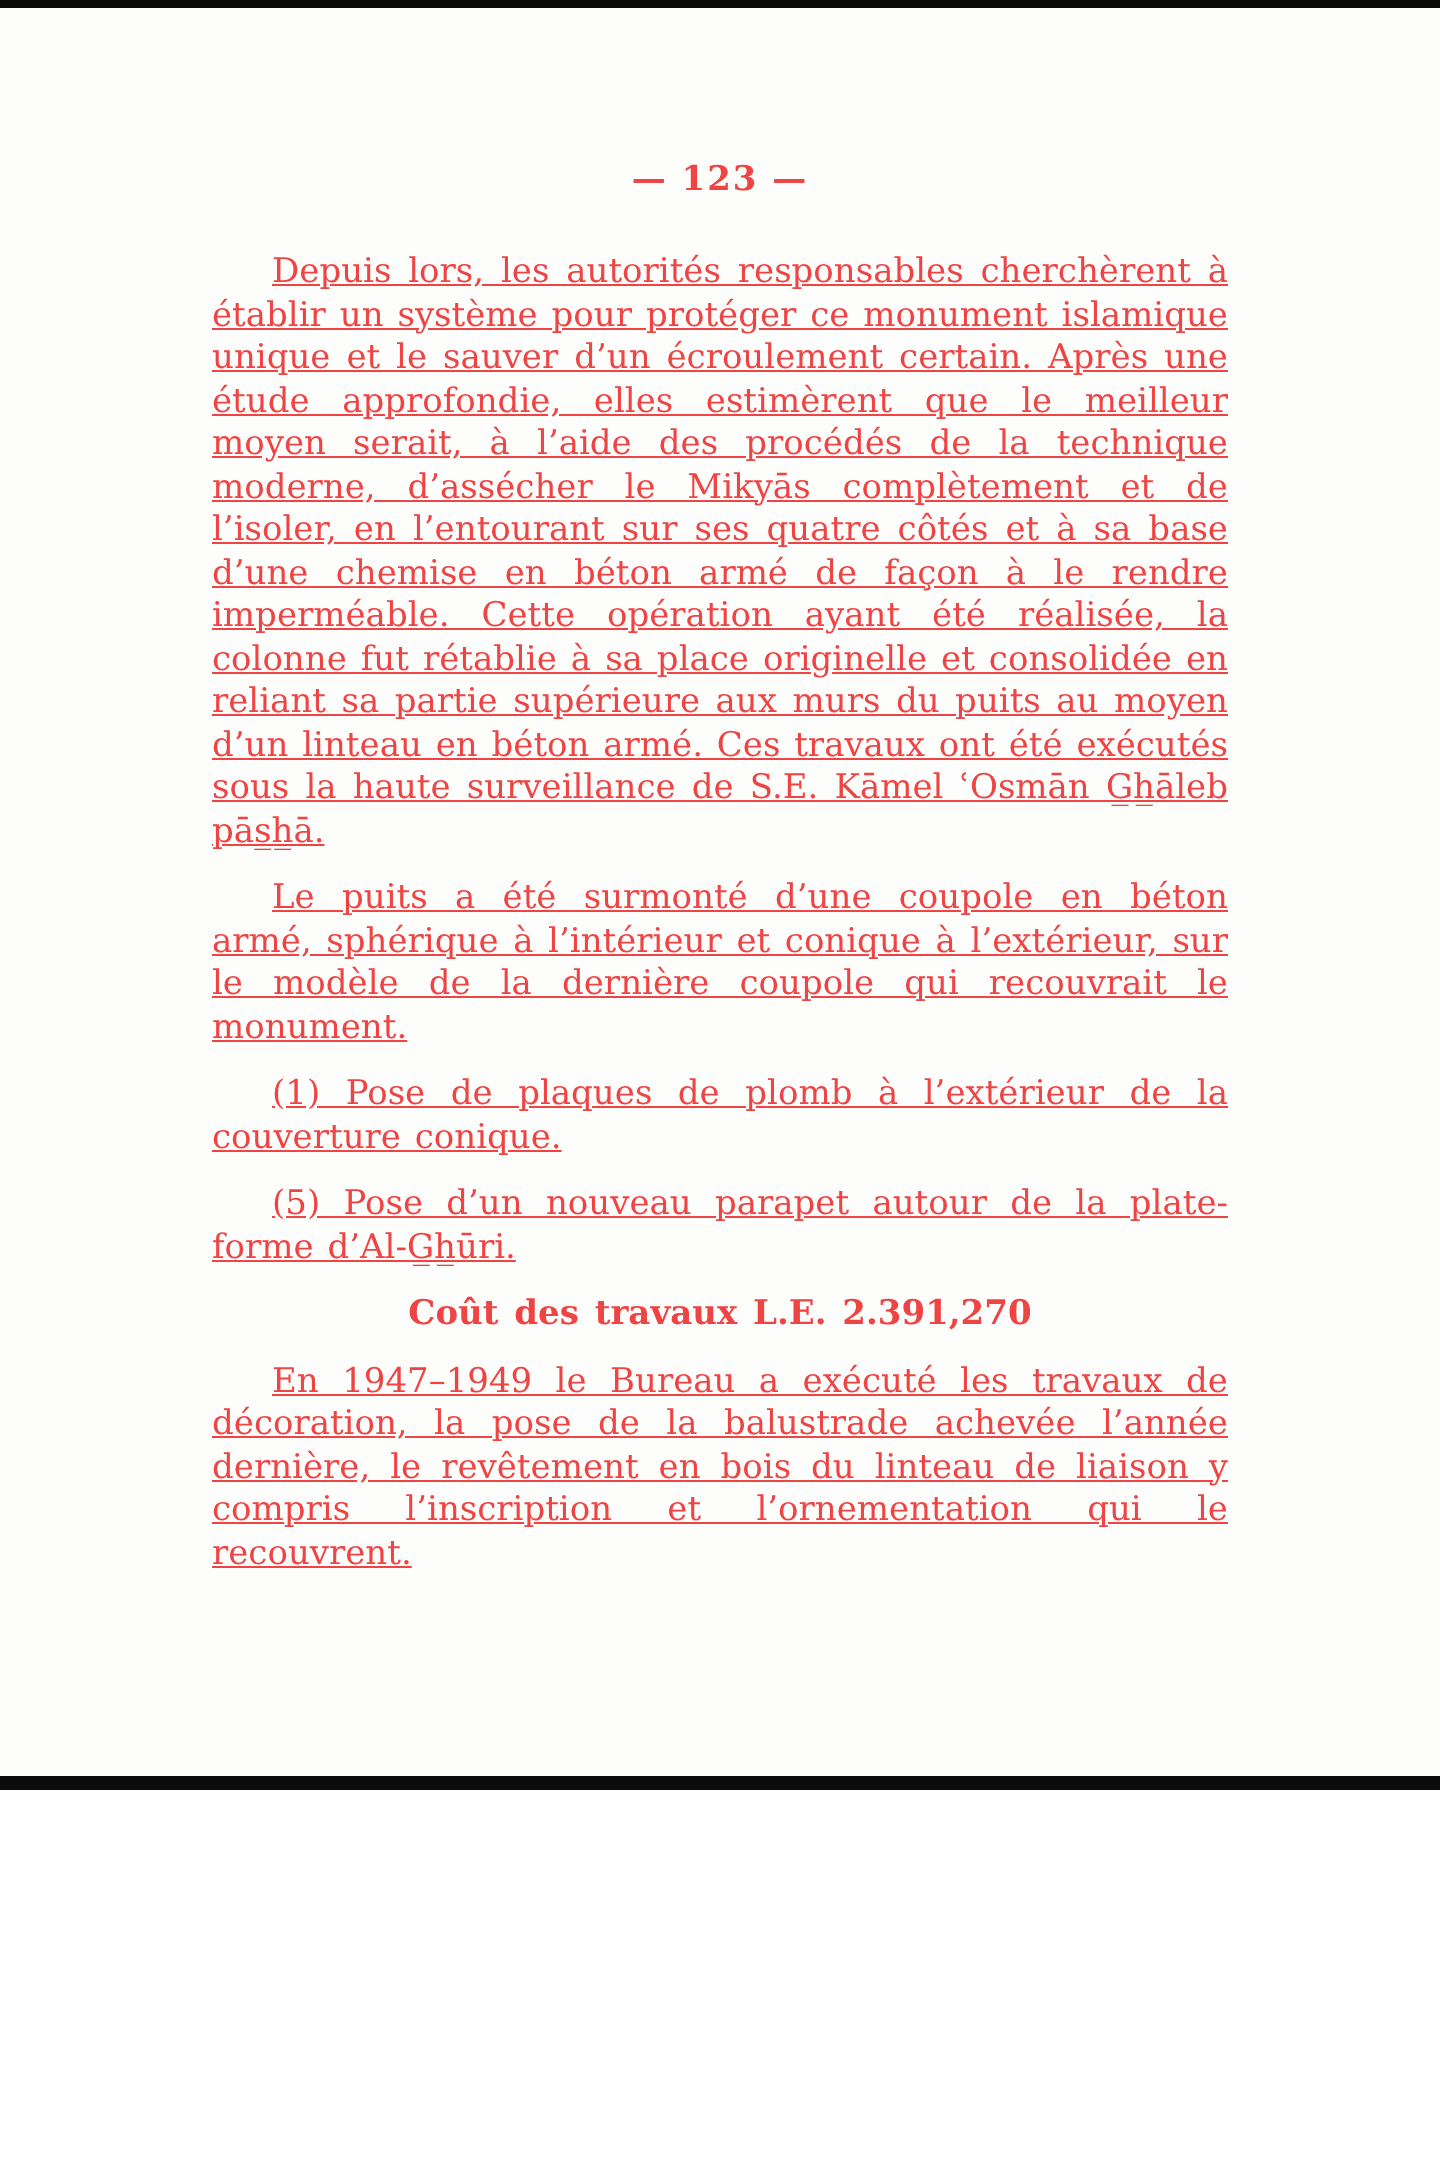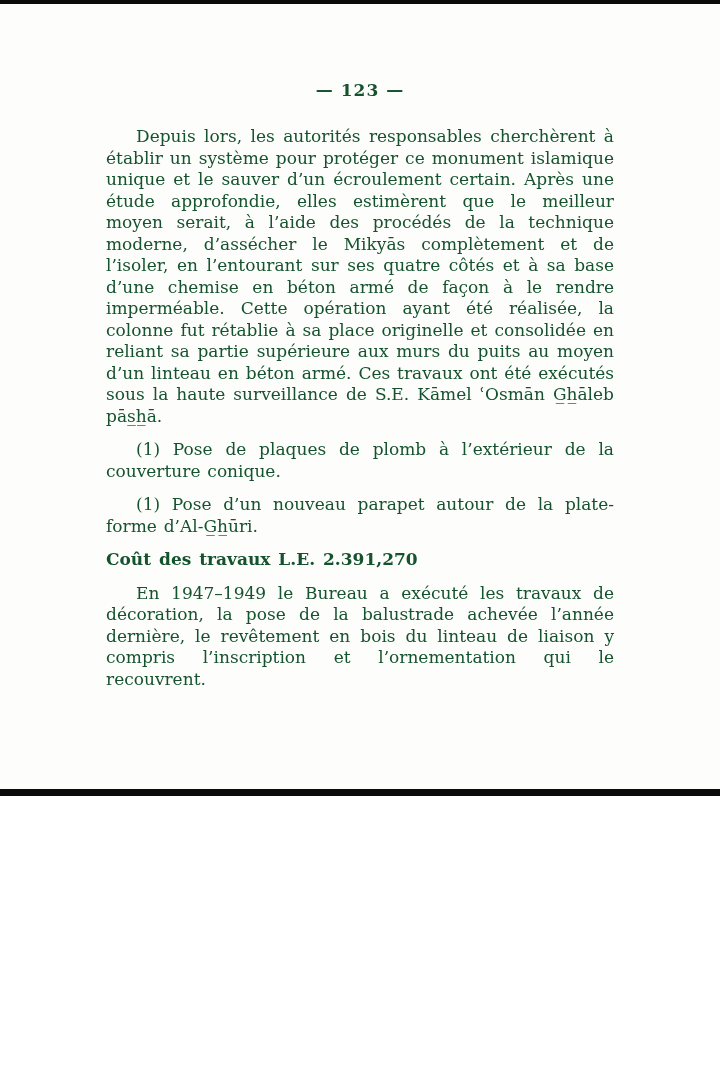--- a/index.html
+++ b/index.html
@@ -3,24 +3,24 @@
 <meta charset="utf-8">
 <style>
   html, body {
     margin: 0;
     padding: 0;
     background: #ffffff;
   }
   .page {
     position: relative;
     width: 720px;
-    height: 796px;
+    height: 895px;
     background: #fdfdfb;
     font-family: "DejaVu Serif", "Liberation Serif", serif;
-    color: #14532d;
+    color: #ef4444;
     overflow: hidden;
   }
   .scan-edge {
     position: absolute;
     left: 0;
     right: 0;
     background: #0b0b0b;
   }
   .scan-edge.top { top: 0; height: 4px; }
   .scan-edge.bottom { bottom: 0; height: 7px; }
@@ -38,45 +38,47 @@
     letter-spacing: 1px;
     margin-bottom: 26px;
   }
   .para {
     margin: 0 0 12px 0;
     font-size: 17px;
     line-height: 21.5px;
     text-align: justify;
     text-indent: 30px;
     word-spacing: 1.5px;
+    text-decoration: underline;
   }
   .cost-line {
     margin: 2px 0 12px 0;
     font-size: 17px;
     line-height: 21.5px;
     font-weight: bold;
-    text-align: left;
+    text-align: center;
     word-spacing: 2px;
   }
 </style>
 </head>
 <body>
 
 <div class="page">
   <div class="scan-edge top"></div>
 
   <div class="content">
     <div class="page-number">— 123 —</div>
 
     <p class="para">Depuis lors, les autorités responsables cherchèrent à établir un système pour protéger ce monument islamique unique et le sauver d’un écroulement certain.  Après une étude approfondie, elles estimèrent que le meilleur moyen serait, à l’aide des procédés de la technique moderne, d’assécher le Mikyās complètement et de l’isoler, en l’entourant sur ses quatre côtés et à sa base d’une chemise en béton armé de façon à le rendre imperméable.  Cette opération ayant été réalisée, la colonne fut rétablie à sa place originelle et consolidée en reliant sa partie supérieure aux murs du puits au moyen d’un linteau en béton armé.  Ces travaux ont été exécutés sous la haute surveillance de S.E. Kāmel ʿOsmān G̲h̲āleb pās̲h̲ā.</p>
 
+    <p class="para">Le puits a été surmonté d’une coupole en béton armé, sphérique à l’intérieur et conique à l’extérieur, sur le modèle de la dernière coupole qui recouvrait le monument.</p>
 
 
     <p class="para">(1)  Pose de plaques de plomb à l’extérieur de la couverture conique.</p>
-    <p class="para">(1)  Pose d’un nouveau parapet autour de la plate-forme d’Al-G̲h̲ūri.</p>
+    <p class="para">(5)  Pose d’un nouveau parapet autour de la plate-forme d’Al-G̲h̲ūri.</p>
 
     <p class="cost-line">Coût des travaux L.E. 2.391,270</p>
 
     <p class="para">En 1947–1949 le Bureau a exécuté les travaux de décoration, la pose de la balustrade achevée l’année dernière, le revêtement en bois du linteau de liaison y compris l’inscription et l’ornementation qui le recouvrent.</p>
 
   </div>
 
   <div class="scan-edge bottom"></div>
 </div>
 

